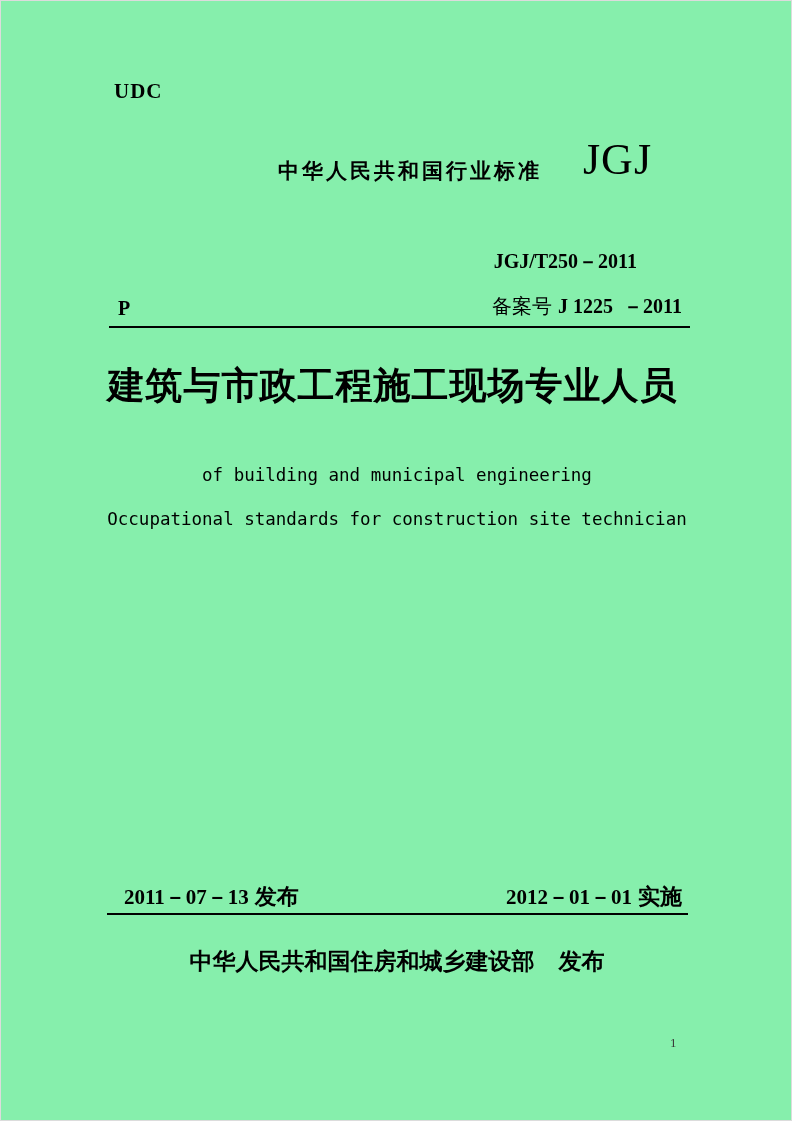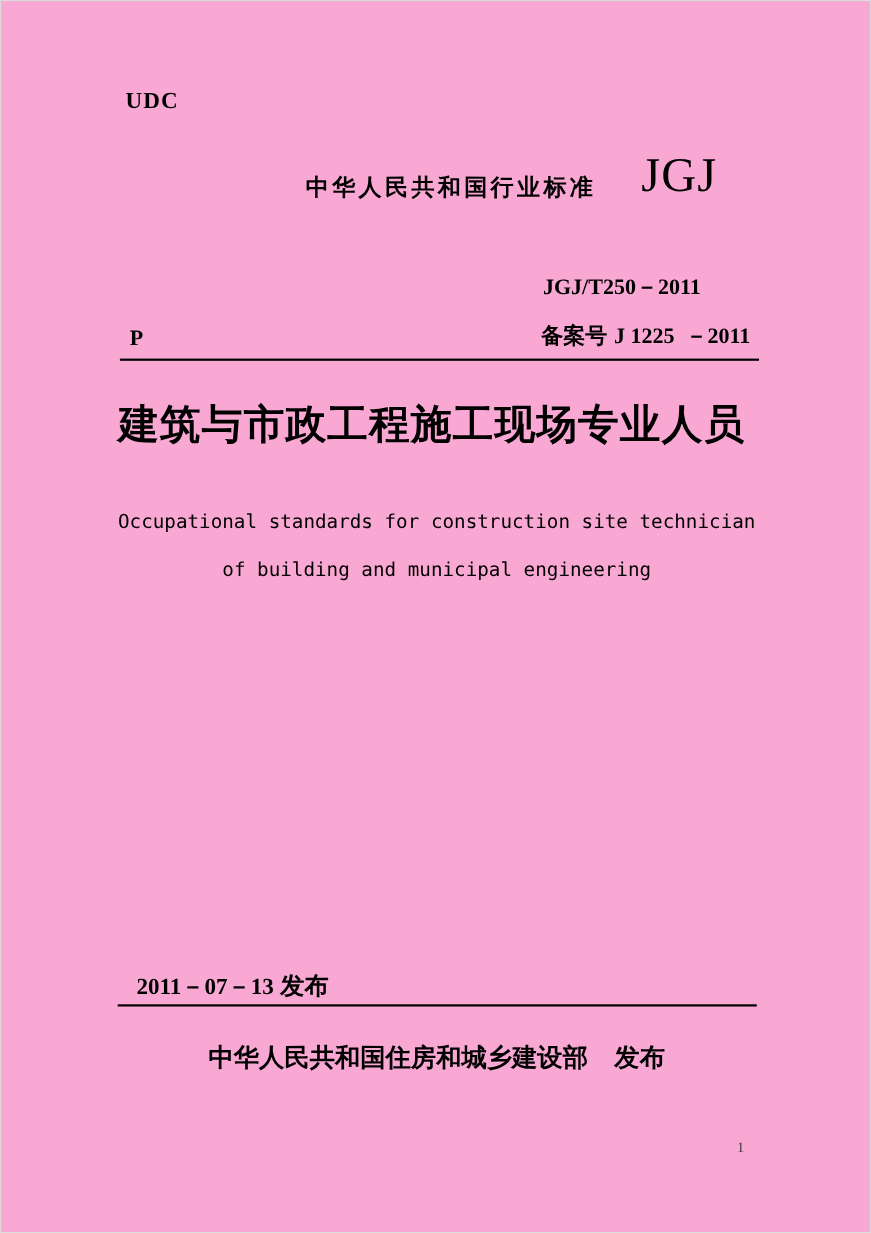--- a/index.html
+++ b/index.html
@@ -4,21 +4,21 @@
 <style>
   html, body {
     margin: 0;
     padding: 0;
     background: #ffffff;
   }
   .page {
     position: relative;
     width: 792px;
     height: 1121px;
-    background: #f9a8d4;
+    background: #86efac;
     border: 1px solid #dcdcdc;
     box-sizing: border-box;
     overflow: hidden;
     color: #000000;
     font-family: "Liberation Sans", "DejaVu Sans", sans-serif;
   }
 
   .udc {
     position: absolute; left: 113px; top: 80px;
     font-family: "Liberation Serif", "DejaVu Serif", serif;
@@ -40,21 +40,21 @@
   }
   .p-class {
     position: absolute; left: 117px; top: 297px;
     font-family: "Liberation Serif", "DejaVu Serif", serif;
     font-weight: bold; font-size: 20px; line-height: 1;
   }
   .record {
     position: absolute; right: 109px; top: 295px;
     font-size: 20px; line-height: 1; white-space: nowrap;
   }
-  .record .record-label { font-weight: bold; }
+  .record .record-label { font-weight: normal; }
   .record .record-value {
     font-family: "Liberation Serif", "DejaVu Serif", serif;
     font-weight: bold; white-space: pre; margin-left: 6px;
   }
   .rule {
     position: absolute; height: 2px; background: #000000;
   }
   .rule-top    { left: 108px; top: 325px; width: 581px; }
   .rule-bottom { left: 106px; top: 912px; width: 581px; }
 
@@ -116,28 +116,31 @@
     <span class="record-label">备案号</span><span class="record-value">J 1225  －2011</span>
   </div>
 
   <div class="rule rule-top"></div>
 
   <div class="title-cn">
     <div>建筑与市政工程施工现场专业人员</div>
   </div>
 
   <div class="title-en">
+    <div>of building and municipal engineering</div>
     <div>Occupational standards for construction site technician</div>
-    <div>of building and municipal engineering</div>
   </div>
 
   <div class="date-issue">
     <span class="date-num">2011－07－13</span><span class="date-label">发布</span>
   </div>
 
+  <div class="date-impl">
+    <span class="date-num">2012－01－01</span><span class="date-label">实施</span>
+  </div>
 
   <div class="rule rule-bottom"></div>
 
   <div class="publisher">
     <span>中华人民共和国住房和城乡建设部</span><span class="publisher-action">发布</span>
   </div>
 
   <div class="page-num">1</div>
 
 </div>

